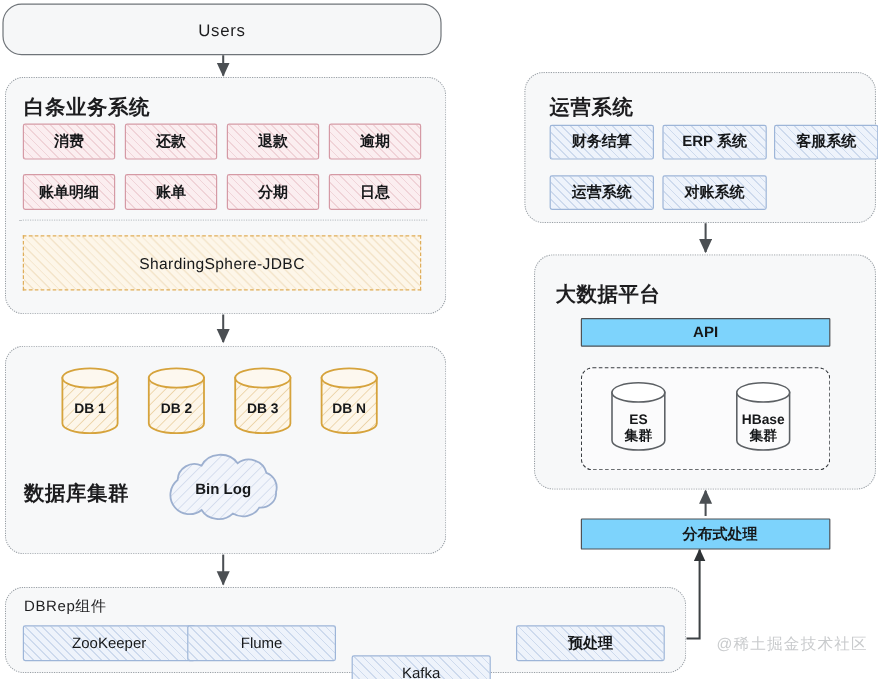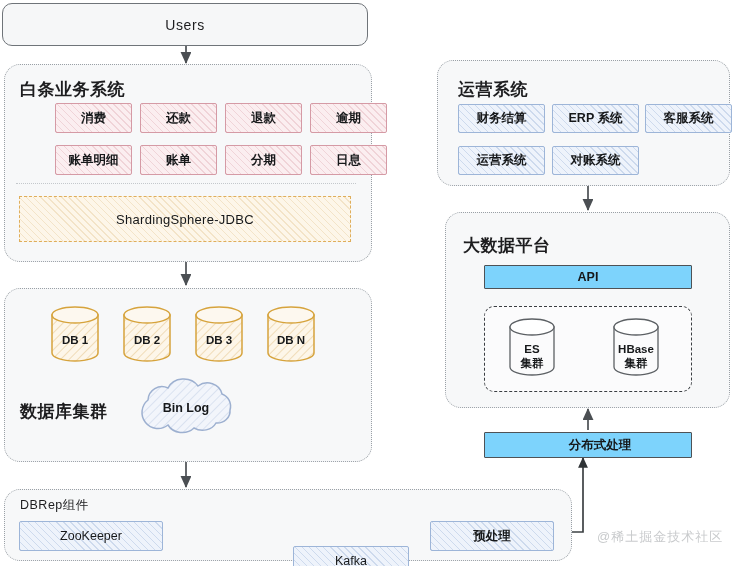--- a/index.html
+++ b/index.html
@@ -35,21 +35,20 @@
     text-align:center;
   }
 
   
   .hatch-pink{
     background-color:#fbeef0;
     background-image:repeating-linear-gradient(45deg,
        rgba(214,150,160,.30) 0 1px, rgba(0,0,0,0) 1px 5px);
     border:1.4px solid #d59aa5;
     border-radius:2px;
-    margin-left:36px;
   }
   .hatch-cream{
     background-color:#fdf6e9;
     background-image:repeating-linear-gradient(45deg,
        rgba(216,178,114,.28) 0 1px, rgba(0,0,0,0) 1px 5px);
     border:1.4px dashed #dfae5b;
     border-radius:0;
   }
   .hatch-blue{
     background-color:#eef3fb;
@@ -109,21 +108,21 @@
 
     <line x1="588" y1="186" x2="588" y2="210" stroke="#4b4f53" stroke-width="1.7" marker-end="url(#ah)"></line>
 
     <line x1="588" y1="288" x2="588" y2="305" stroke="#4b4f53" stroke-width="1.7" marker-end="url(#ah)"></line>
 
     <line x1="588" y1="430" x2="588" y2="409" stroke="#4b4f53" stroke-width="1.7" marker-end="url(#ah)"></line>
 
     <path d="M572,532 L583,532 L583,458" fill="none" stroke="#3d4144" stroke-width="1.7" marker-end="url(#ahs)"></path>
   </svg>
 
-  <div class="abs solidcard center" style="left:2px;top:3px;width:366px;height:43px;">
+  <div class="abs solidcard center" style="left:2px;top:3px;width:366px;height:43px;border-radius:16px;">
     <span style="font-size:14px;color:#1d1d1f;letter-spacing:.6px;">Users</span>
   </div>
 
   <div class="abs card" style="left:4px;top:64px;width:368px;height:198px;">
   </div>
   <div class="abs card-title" style="left:20px;top:78px;">白条业务系统</div>
 
   <div class="abs hatch-pink center" style="left:19px;top:103px;width:77px;height:30px;">
     <span class="boxlabel">消费</span>
   </div>
@@ -208,20 +207,23 @@
     <span style="font-size:12.5px;color:#16181a;font-weight:600;">Bin Log</span>
   </div>
 
   <div class="abs card" style="left:4px;top:489px;width:568px;height:72px;">
   </div>
   <div class="abs card-title" style="left:20px;top:497px;font-weight:400;font-size:12.5px;">DBRep组件</div>
 
   <div class="abs hatch-blue center" style="left:19px;top:521px;width:144px;height:30px;">
     <span class="boxlabel-en">ZooKeeper</span>
   </div>
+  <div class="abs hatch-blue center" style="left:156px;top:521px;width:124px;height:30px;">
+    <span class="boxlabel-en">Flume</span>
+  </div>
   <div class="abs hatch-blue center" style="left:293px;top:546px;width:116px;height:30px;">
     <span class="boxlabel-en">Kafka</span>
   </div>
   <div class="abs hatch-blue center" style="left:430px;top:521px;width:124px;height:30px;">
     <span class="boxlabel">预处理</span>
   </div>
 
   <div class="abs card" style="left:437px;top:60px;width:293px;height:126px;">
   </div>
   <div class="abs card-title" style="left:458px;top:78px;">运营系统</div>

